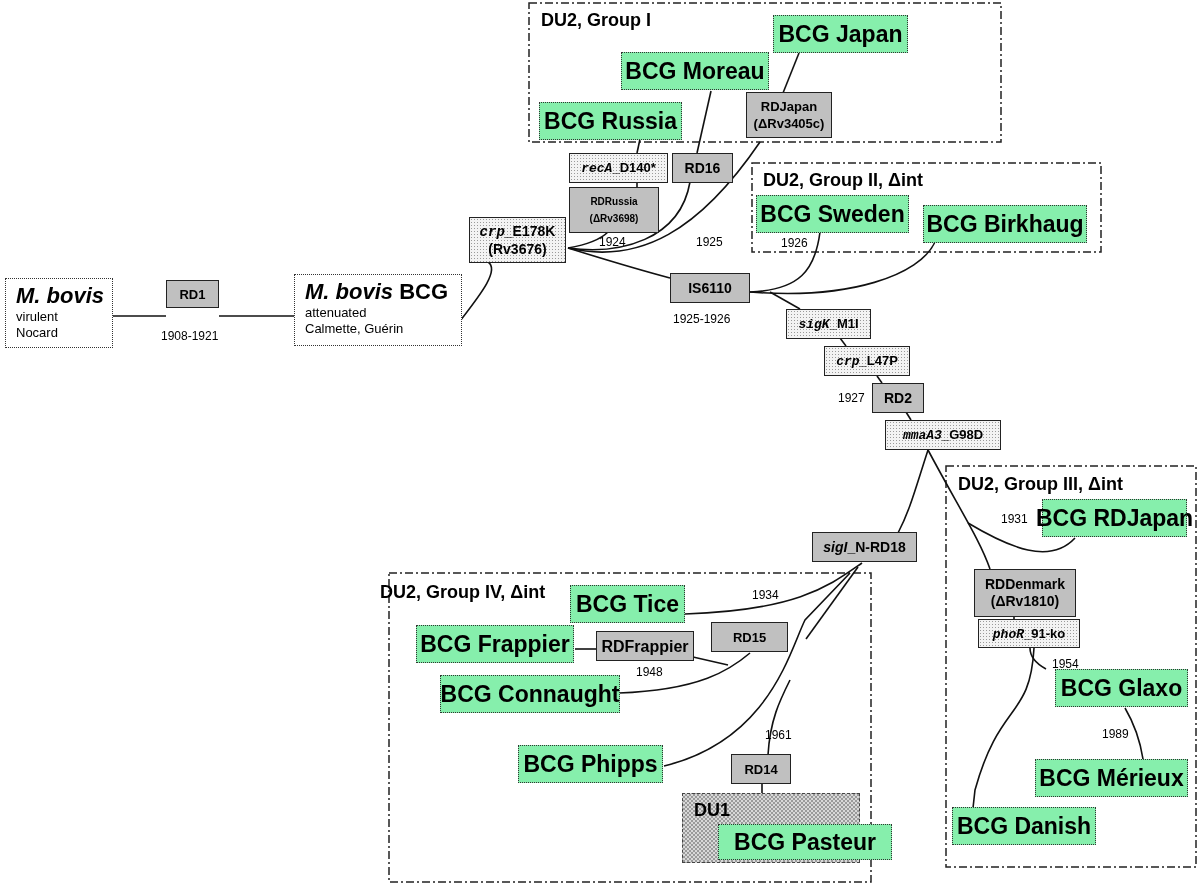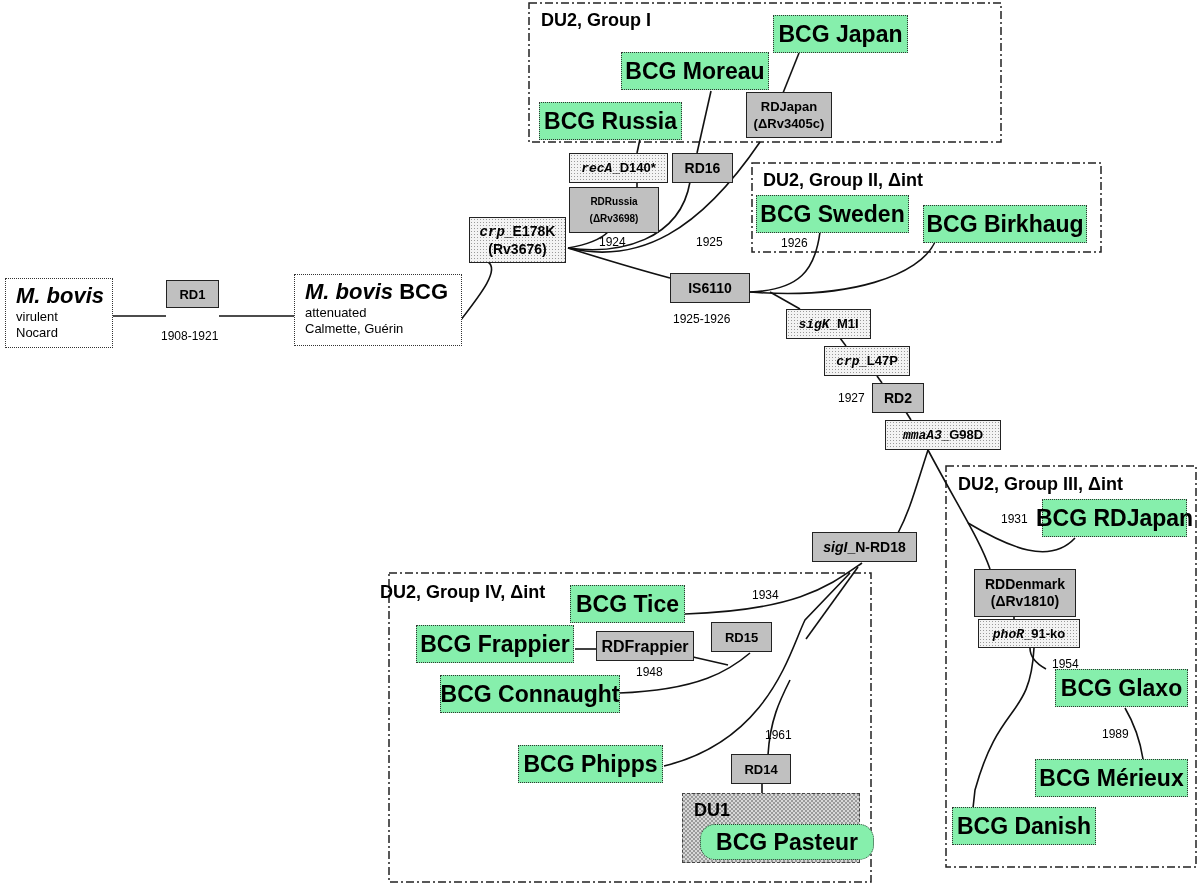--- a/index.html
+++ b/index.html
@@ -121,21 +121,21 @@
   <div class="rd" style="left:812px;top:532px;width:105px;height:30px;font-size:14px;">
       <span><i>sigI</i><span>_N-RD18</span></span>
     </div>
   <div class="rd" style="left:974px;top:569px;width:102px;height:48px;font-size:14px;">
     <span>RDDenmark</span>
     <span>(ΔRv1810)</span>
   </div>
   <div class="rd" style="left:596px;top:631px;width:98px;height:30px;font-size:16px;">
       <span>RDFrappier</span>
     </div>
-  <div class="rd" style="left:711px;top:622px;width:61px;height:30px;">
+  <div class="rd" style="left:711px;top:622px;width:77px;height:30px;">
       <span>RD15</span>
     </div>
   <div class="rd" style="left:731px;top:754px;width:60px;height:30px;">
       <span>RD14</span>
     </div>
 
   <div class="snp" style="left:569px;top:153px;width:99px;height:30px;">
       <span><i>recA</i><span>_D140*</span></span>
     </div>
   <div class="snp" style="left:469px;top:217px;width:97px;height:46px;font-size:14px;">
@@ -164,21 +164,21 @@
   <div class="strain" style="left:756px;top:195px;width:153px;height:38px;">BCG Sweden</div>
   <div class="strain" style="left:923px;top:205px;width:164px;height:38px;">BCG Birkhaug</div>
   <div class="strain" style="left:1042px;top:499px;width:145px;height:38px;">BCG RDJapan</div>
   <div class="strain" style="left:1055px;top:669px;width:133px;height:38px;">BCG Glaxo</div>
   <div class="strain" style="left:952px;top:807px;width:144px;height:38px;">BCG Danish</div>
   <div class="strain" style="left:1035px;top:759px;width:153px;height:38px;">BCG Mérieux</div>
   <div class="strain" style="left:570px;top:585px;width:115px;height:38px;">BCG Tice</div>
   <div class="strain" style="left:416px;top:625px;width:158px;height:38px;">BCG Frappier</div>
   <div class="strain" style="left:440px;top:675px;width:180px;height:38px;">BCG Connaught</div>
   <div class="strain" style="left:518px;top:745px;width:145px;height:38px;">BCG Phipps</div>
-  <div class="strain" style="left:700px;top:824px;width:174px;height:36px;border-radius:15px;">BCG Pasteur</div>
+  <div class="strain" style="left:718px;top:824px;width:174px;height:36px;">BCG Pasteur</div>
 
   <div class="year" style="left:161px;top:329px;">1908-1921</div>
   <div class="year" style="left:599px;top:235px;">1924</div>
   <div class="year" style="left:696px;top:235px;">1925</div>
   <div class="year" style="left:781px;top:236px;">1926</div>
   <div class="year" style="left:673px;top:312px;">1925-1926</div>
   <div class="year" style="left:838px;top:391px;">1927</div>
   <div class="year" style="left:1001px;top:512px;">1931</div>
   <div class="year" style="left:752px;top:588px;">1934</div>
   <div class="year" style="left:636px;top:665px;">1948</div>

